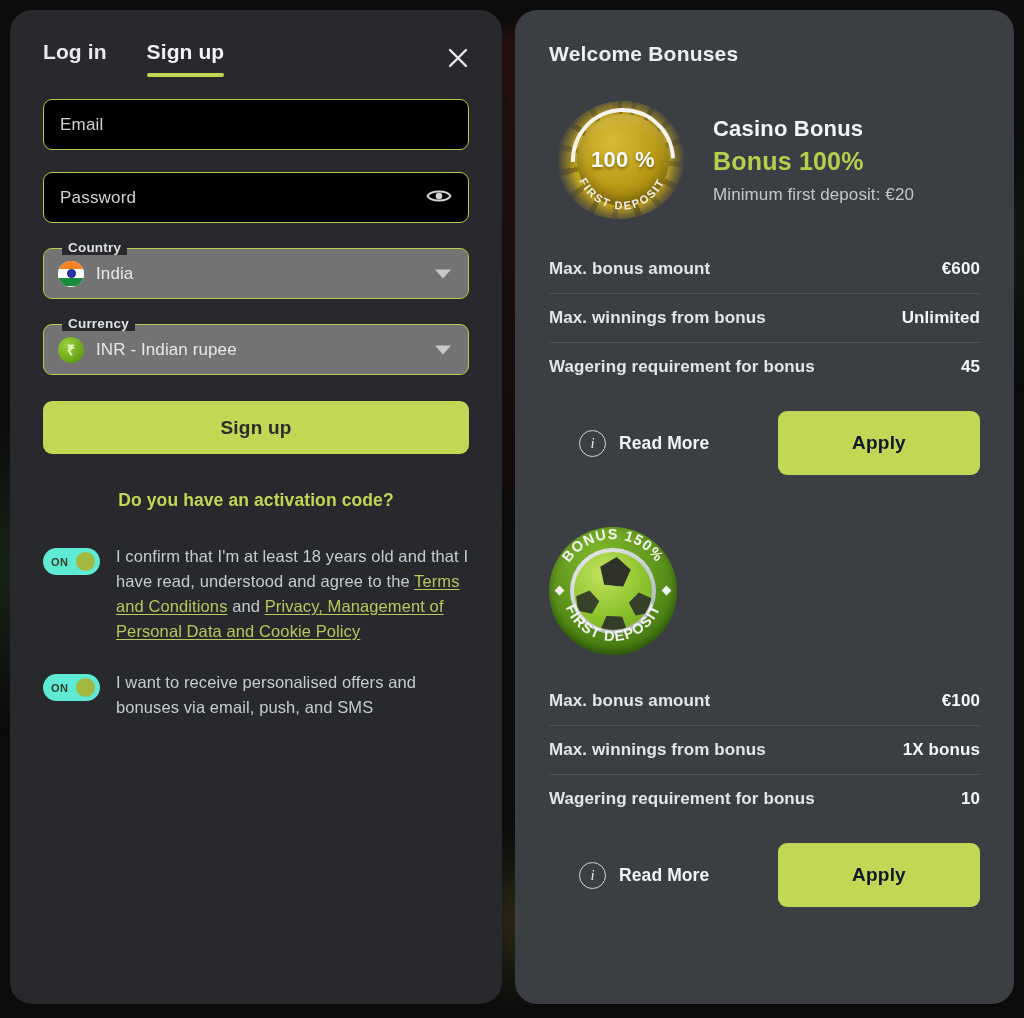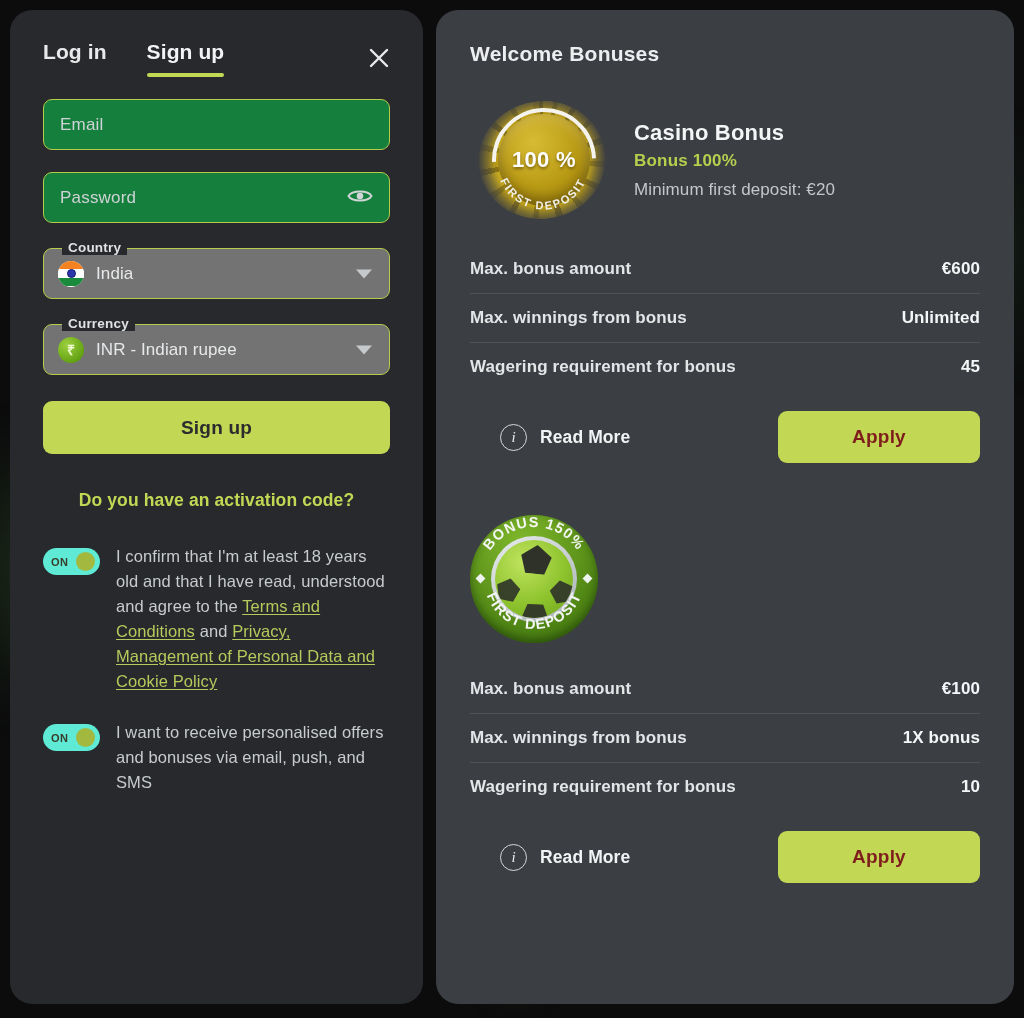--- a/index.html
+++ b/index.html
@@ -42,21 +42,21 @@
   .stage {
     position: absolute;
     inset: 0;
     display: flex;
     gap: 13px;
     padding: 10px 10px 14px 10px;
   }
 
   
   .auth-panel {
-    width: 413px;
+    width: 492px;
     background: #27292c;
     border-radius: 22px;
     padding: 30px 33px 0 33px;
     position: relative;
     flex: none;
   }
 
   .tabs {
     display: flex;
     align-items: flex-start;
@@ -97,21 +97,21 @@
     font-weight: bold;
     color: #e9eaeb;
     letter-spacing: .1px;
   }
 
   .field {
     margin-top: 22px;
     height: 51px;
     border: 1.6px solid #b4cb4b;
     border-radius: 9px;
-    background: #15803d;
+    background: #000000;
     display: flex;
     align-items: center;
     padding: 0 16px;
     position: relative;
   }
   .field-text {
     font-size: 17px;
     color: #cfd2d5;
     letter-spacing: .2px;
   }
@@ -406,21 +406,21 @@
 
   .bonus-info { flex: 1; min-width: 0; }
   .bonus-name {
     font-size: 22px;
     font-weight: bold;
     color: #f4f5f6;
     letter-spacing: .2px;
   }
   .bonus-amount {
     margin-top: 5px;
-    font-size: 17px;
+    font-size: 25px;
     font-weight: bold;
     color: #b8cf4e;
     letter-spacing: .2px;
   }
   .bonus-min {
     margin-top: 9px;
     font-size: 17px;
     color: #c3c7ca;
     letter-spacing: .1px;
   }
@@ -475,25 +475,25 @@
   }
   .read-more-label {
     font-size: 17.5px;
     font-weight: bold;
     color: #f2f3f4;
     letter-spacing: .1px;
   }
   .apply-btn {
     margin-left: auto;
     width: 202px;
-    height: 52px;
+    height: 64px;
     background: #c2d754;
     border: none;
     border-radius: 9px;
-    color: #7f1d1d;
+    color: #0f172a;
     font-family: "Liberation Sans", sans-serif;
     font-size: 19px;
     font-weight: bold;
     letter-spacing: .2px;
     cursor: pointer;
   }
 </style>
 </head>
 <body>
 

